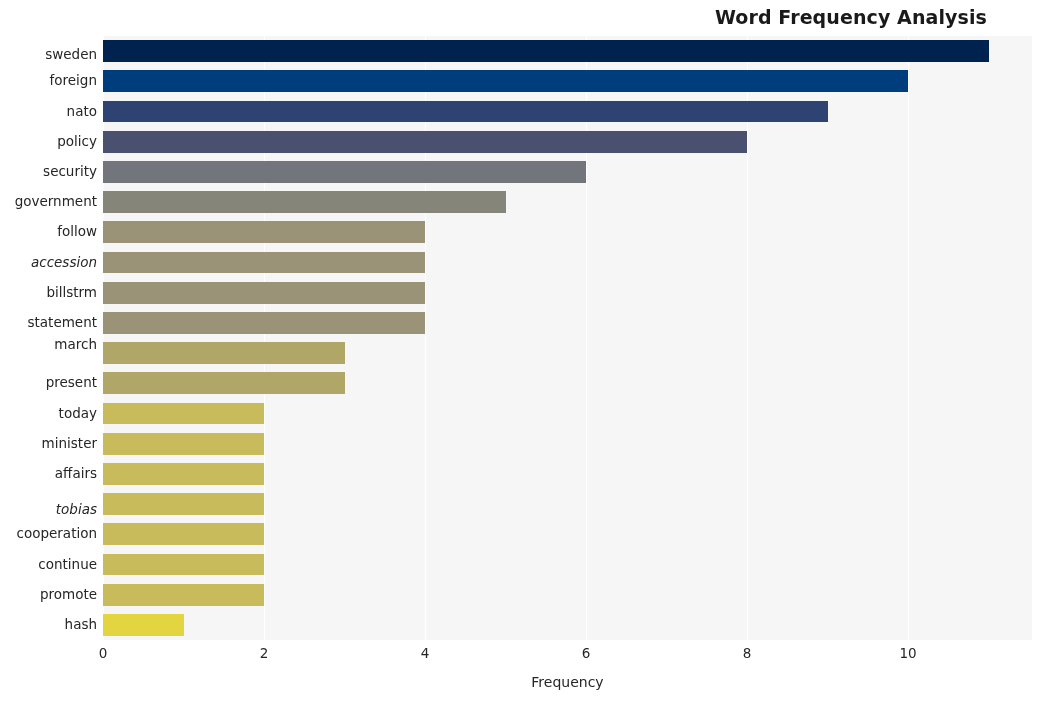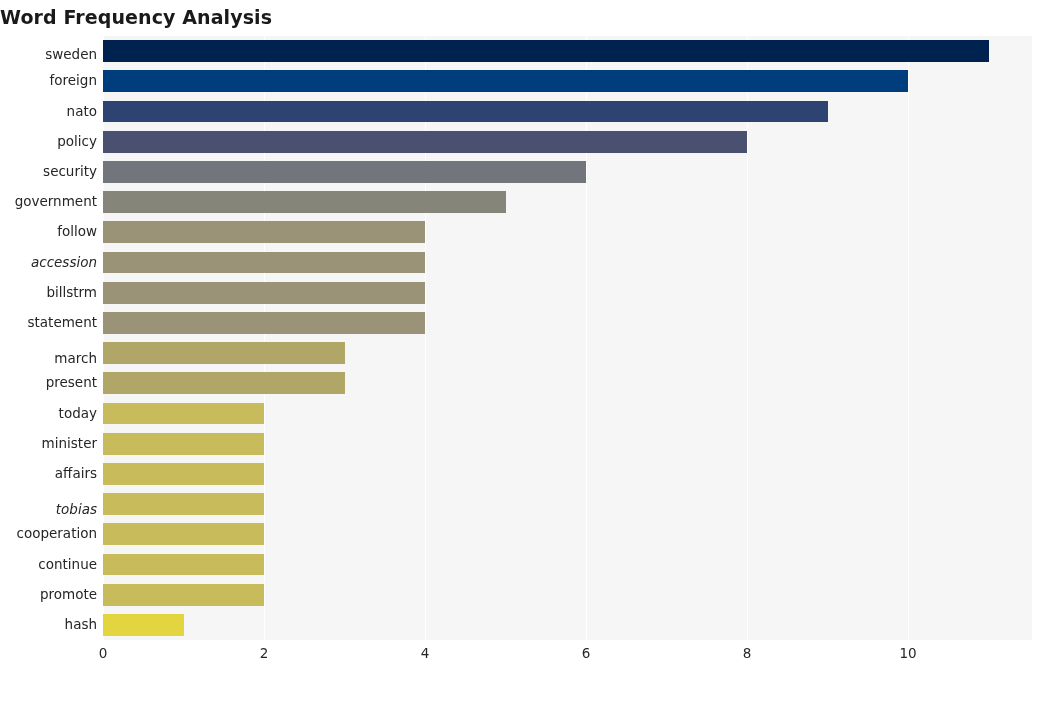--- a/index.html
+++ b/index.html
@@ -19,21 +19,21 @@
     width: 1042px;
     height: 701px;
     background: #ffffff;
   }
   
   #chart-title {
     position: absolute;
     left: 0;
     top: 6px;
     width: 987px;
-    text-align: left;
+    text-align: right;
     font-size: 19px;
     font-weight: bold;
     color: #1a1a1a;
     letter-spacing: 0.1px;
   }
   
   #plot-area {
     position: absolute;
     left: 103px;
     top: 36px;
@@ -196,35 +196,36 @@
       <div class="y-tick-label" style="top: 10px;">sweden</div>
       <div class="y-tick-label" style="top: 36.3px;">foreign</div>
       <div class="y-tick-label" style="top: 66.5px;">nato</div>
       <div class="y-tick-label" style="top: 96.7px;">policy</div>
       <div class="y-tick-label" style="top: 126.9px;">security</div>
       <div class="y-tick-label" style="top: 157.1px;">government</div>
       <div class="y-tick-label" style="top: 187.3px;">follow</div>
       <div class="y-tick-label" style="top: 217.5px; font-style: italic;">accession</div>
       <div class="y-tick-label" style="top: 247.7px;">billstrm</div>
       <div class="y-tick-label" style="top: 277.9px;">statement</div>
-      <div class="y-tick-label" style="top: 314px;">march</div>
+      <div class="y-tick-label" style="top: 300px;">march</div>
       <div class="y-tick-label" style="top: 338.3px;">present</div>
       <div class="y-tick-label" style="top: 368.5px;">today</div>
       <div class="y-tick-label" style="top: 398.7px;">minister</div>
       <div class="y-tick-label" style="top: 428.9px; text-align: right;">affairs</div>
       <div class="y-tick-label" style="top: 465px; font-style: italic;">tobias</div>
       <div class="y-tick-label" style="top: 489.3px;">cooperation</div>
       <div class="y-tick-label" style="top: 519.5px;">continue</div>
       <div class="y-tick-label" style="top: 549.7px; text-align: right;">promote</div>
       <div class="y-tick-label" style="top: 579.9px; padding-left: 16px;">hash</div>
     </div>
 
   <div id="x-tick-labels">
       <div class="x-tick-label" style="left: 103px;">0</div>
       <div class="x-tick-label" style="left: 264.005px;">2</div>
       <div class="x-tick-label" style="left: 425.01px;">4</div>
       <div class="x-tick-label" style="left: 586.016px;">6</div>
       <div class="x-tick-label" style="left: 747.021px;">8</div>
       <div class="x-tick-label" style="left: 908.026px;">10</div>
     </div>
 
+  <div id="x-axis-title">Frequency</div>
 
 </div>
 
 </body></html>

